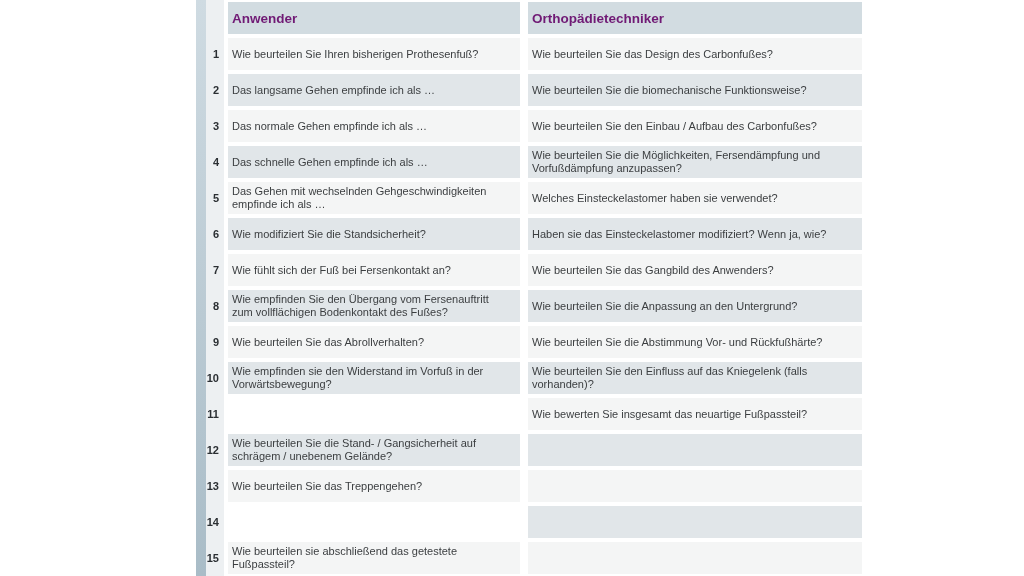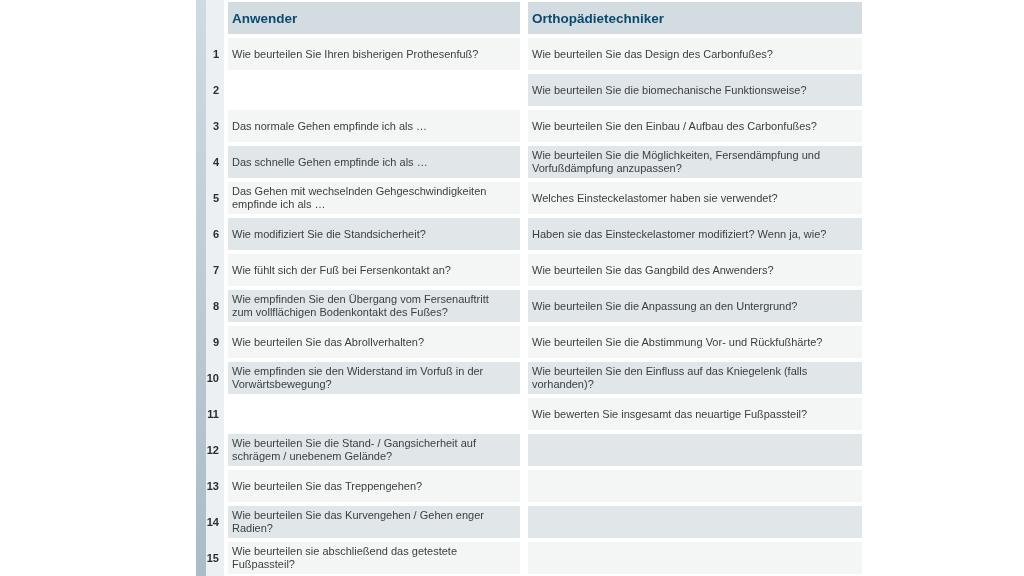--- a/index.html
+++ b/index.html
@@ -60,21 +60,21 @@
     padding: 2px 8px 2px 4px;
   }
   .cell.a { left: 32px;  width: 292px; }
   .cell.b { left: 332px; width: 334px; }
   .odd-bg    { background: var(--row-odd); }
   .even-bg   { background: var(--row-even); }
   .header-bg { background: var(--header); }
   .row.header .cell {
     font-weight: bold;
     font-size: 13.5px;
-    color: #0c4a6e;
+    color: #701a75;
   }
 </style>
 </head>
 <body>
 
 <div class="page">
   <div class="strip"></div>
   <div class="numcol-bg"></div>
 
   <div class="row header" style="top:2px">
@@ -83,20 +83,21 @@
   </div>
 
   <div id="rows">
       <div class="row" style="top: 38px;">
         <div class="num">1</div>
         <div class="cell a odd-bg">Wie beurteilen Sie Ihren bisherigen Prothesenfuß?</div>
         <div class="cell b odd-bg">Wie beurteilen Sie das Design des Carbonfußes?</div>
       </div>
       <div class="row" style="top: 74px;">
         <div class="num">2</div>
+        <div class="cell a even-bg">Das langsame Gehen empfinde ich als …</div>
         <div class="cell b even-bg">Wie beurteilen Sie die biomechanische Funktionsweise?</div>
       </div>
       <div class="row" style="top: 110px;">
         <div class="num">3</div>
         <div class="cell a odd-bg">Das normale Gehen empfinde ich als …</div>
         <div class="cell b odd-bg">Wie beurteilen Sie den Einbau / Aufbau des Carbonfußes?</div>
       </div>
       <div class="row" style="top: 146px;">
         <div class="num">4</div>
         <div class="cell a even-bg">Das schnelle Gehen empfinde ich als …</div>
@@ -141,21 +142,20 @@
         <div class="cell a even-bg">Wie beurteilen Sie die Stand- / Gangsicherheit auf schrägem / unebenem Gelände?</div>
         <div class="cell b even-bg"></div>
       </div>
       <div class="row" style="top: 470px;">
         <div class="num">13</div>
         <div class="cell a odd-bg">Wie beurteilen Sie das Treppengehen?</div>
         <div class="cell b odd-bg"></div>
       </div>
       <div class="row" style="top: 506px;">
         <div class="num">14</div>
-        <div class="cell a even-bg">Wie beurteilen Sie das Kurvengehen / Gehen enger Radien?</div>
         <div class="cell b even-bg"></div>
       </div>
       <div class="row" style="top: 542px;">
         <div class="num">15</div>
         <div class="cell a odd-bg">Wie beurteilen sie abschließend das getestete Fußpassteil?</div>
         <div class="cell b odd-bg"></div>
       </div>
     </div>
 </div>
 

